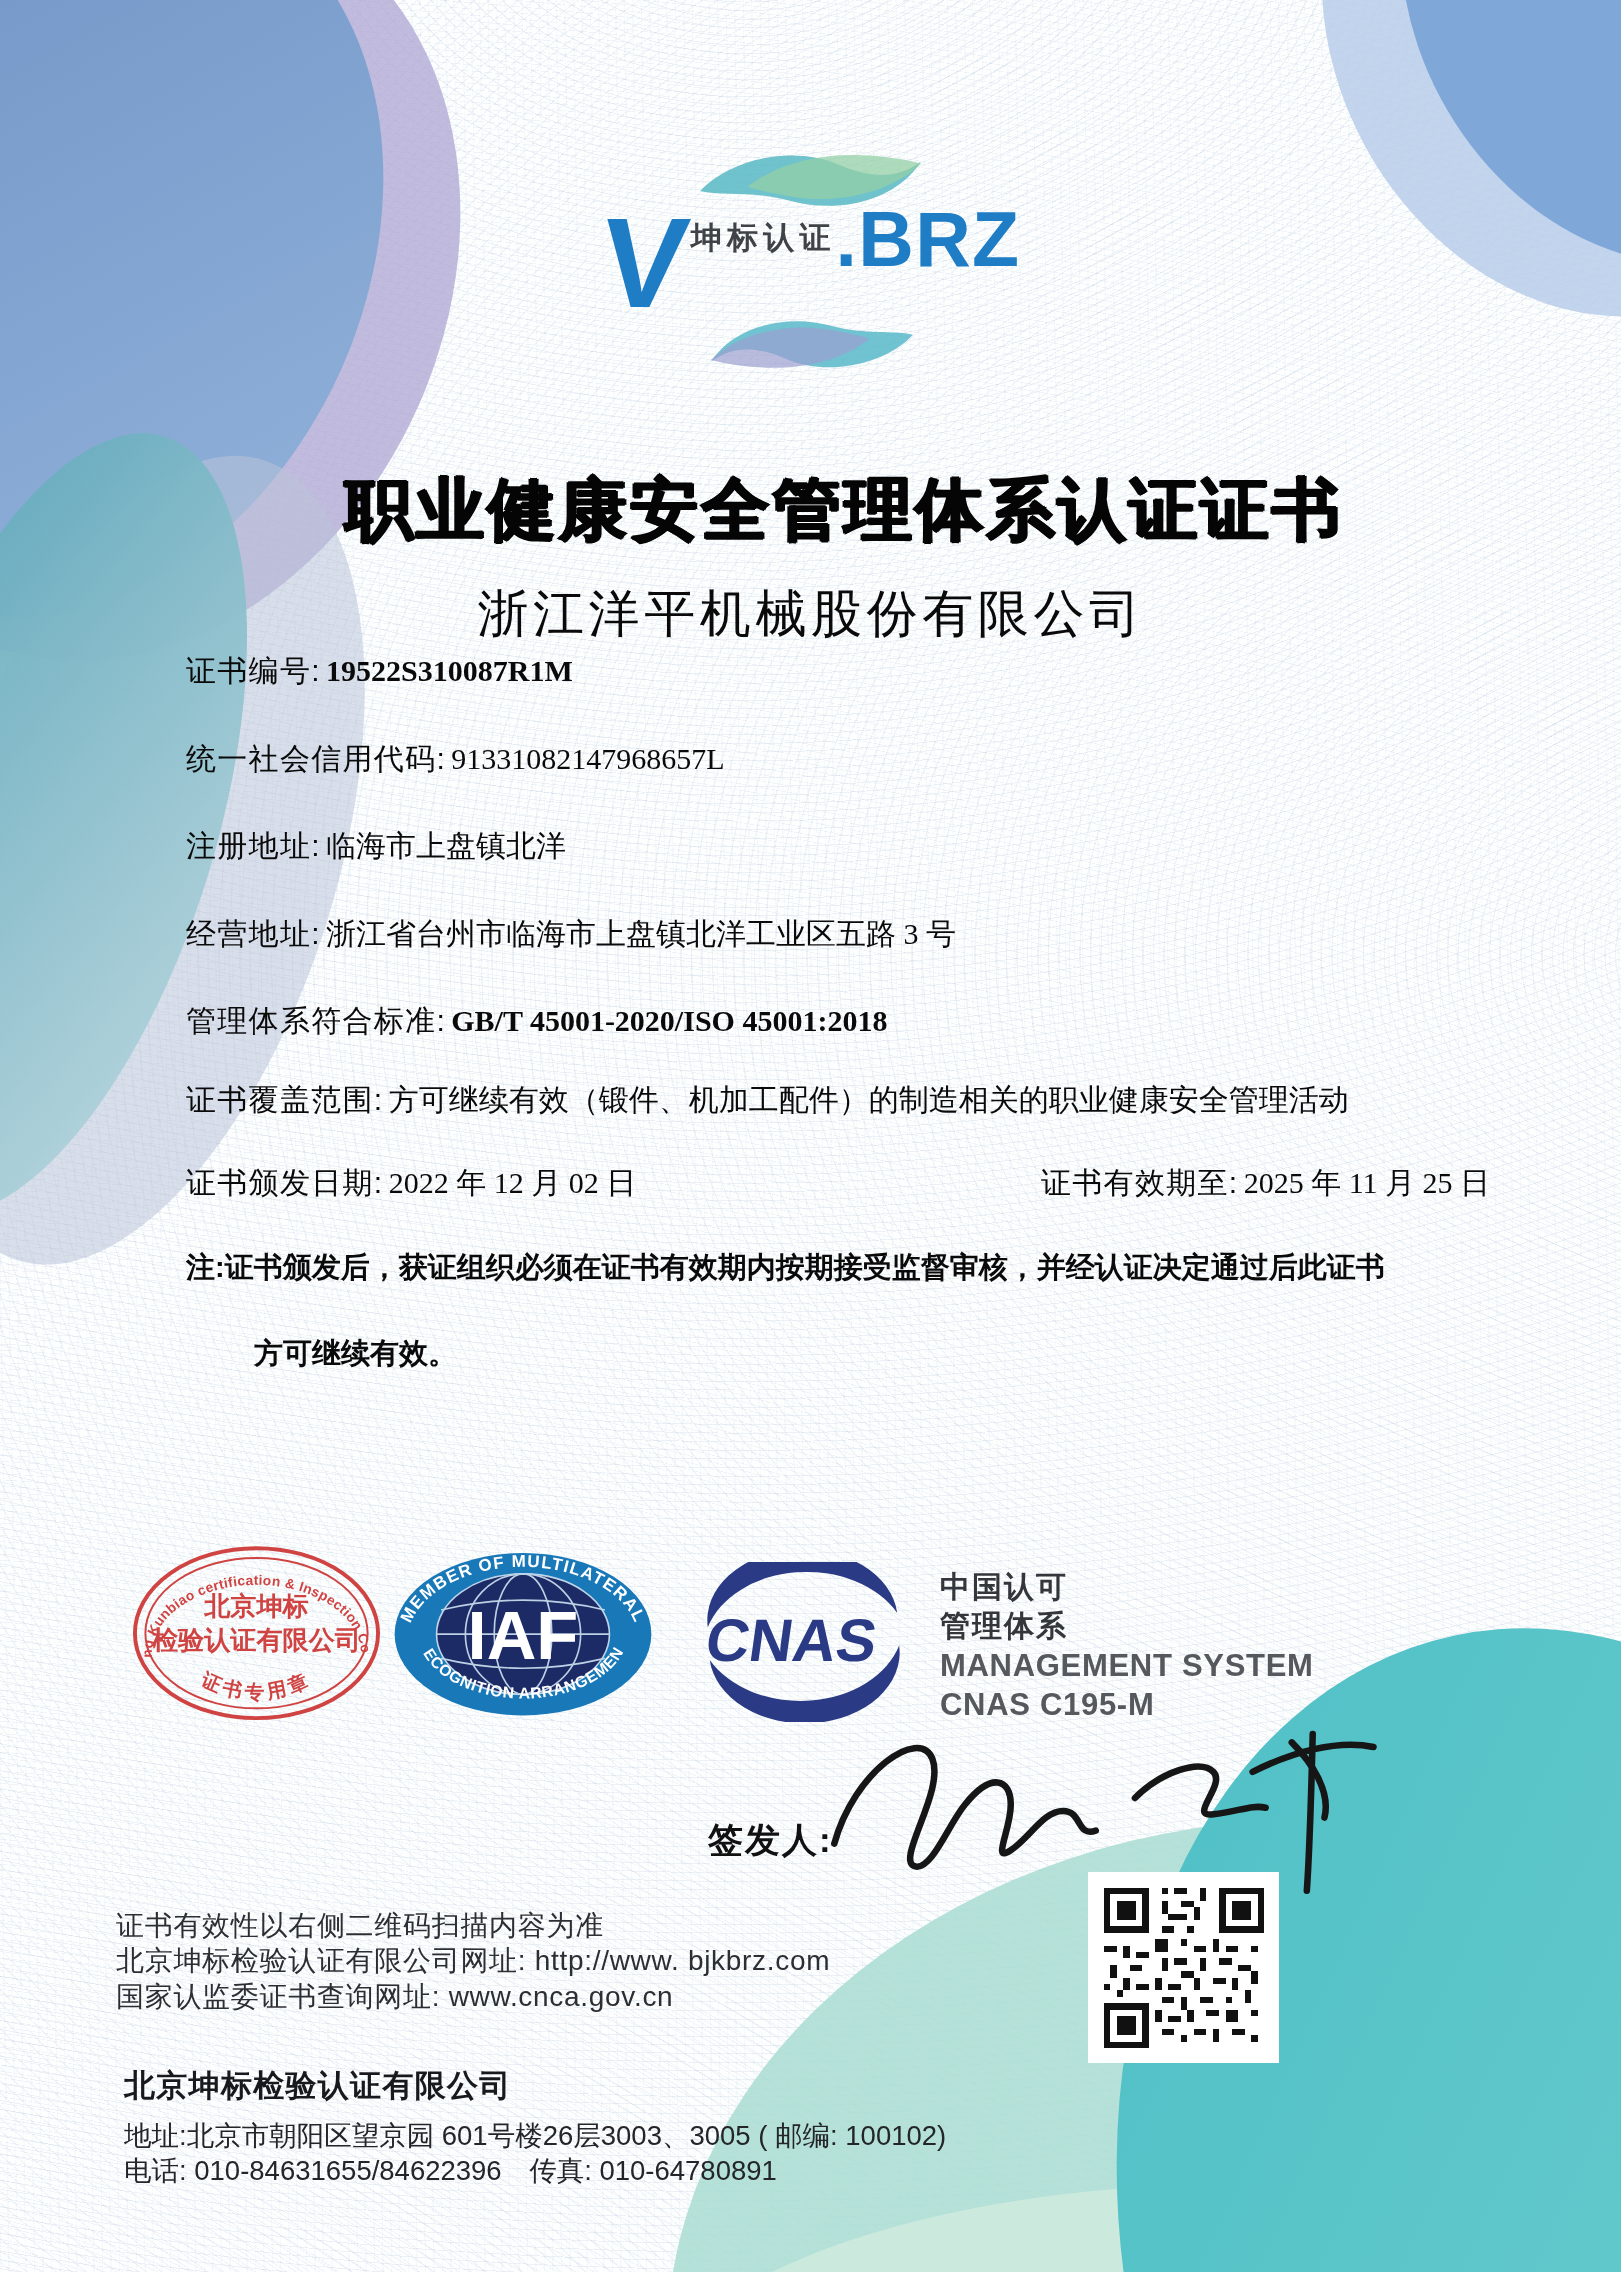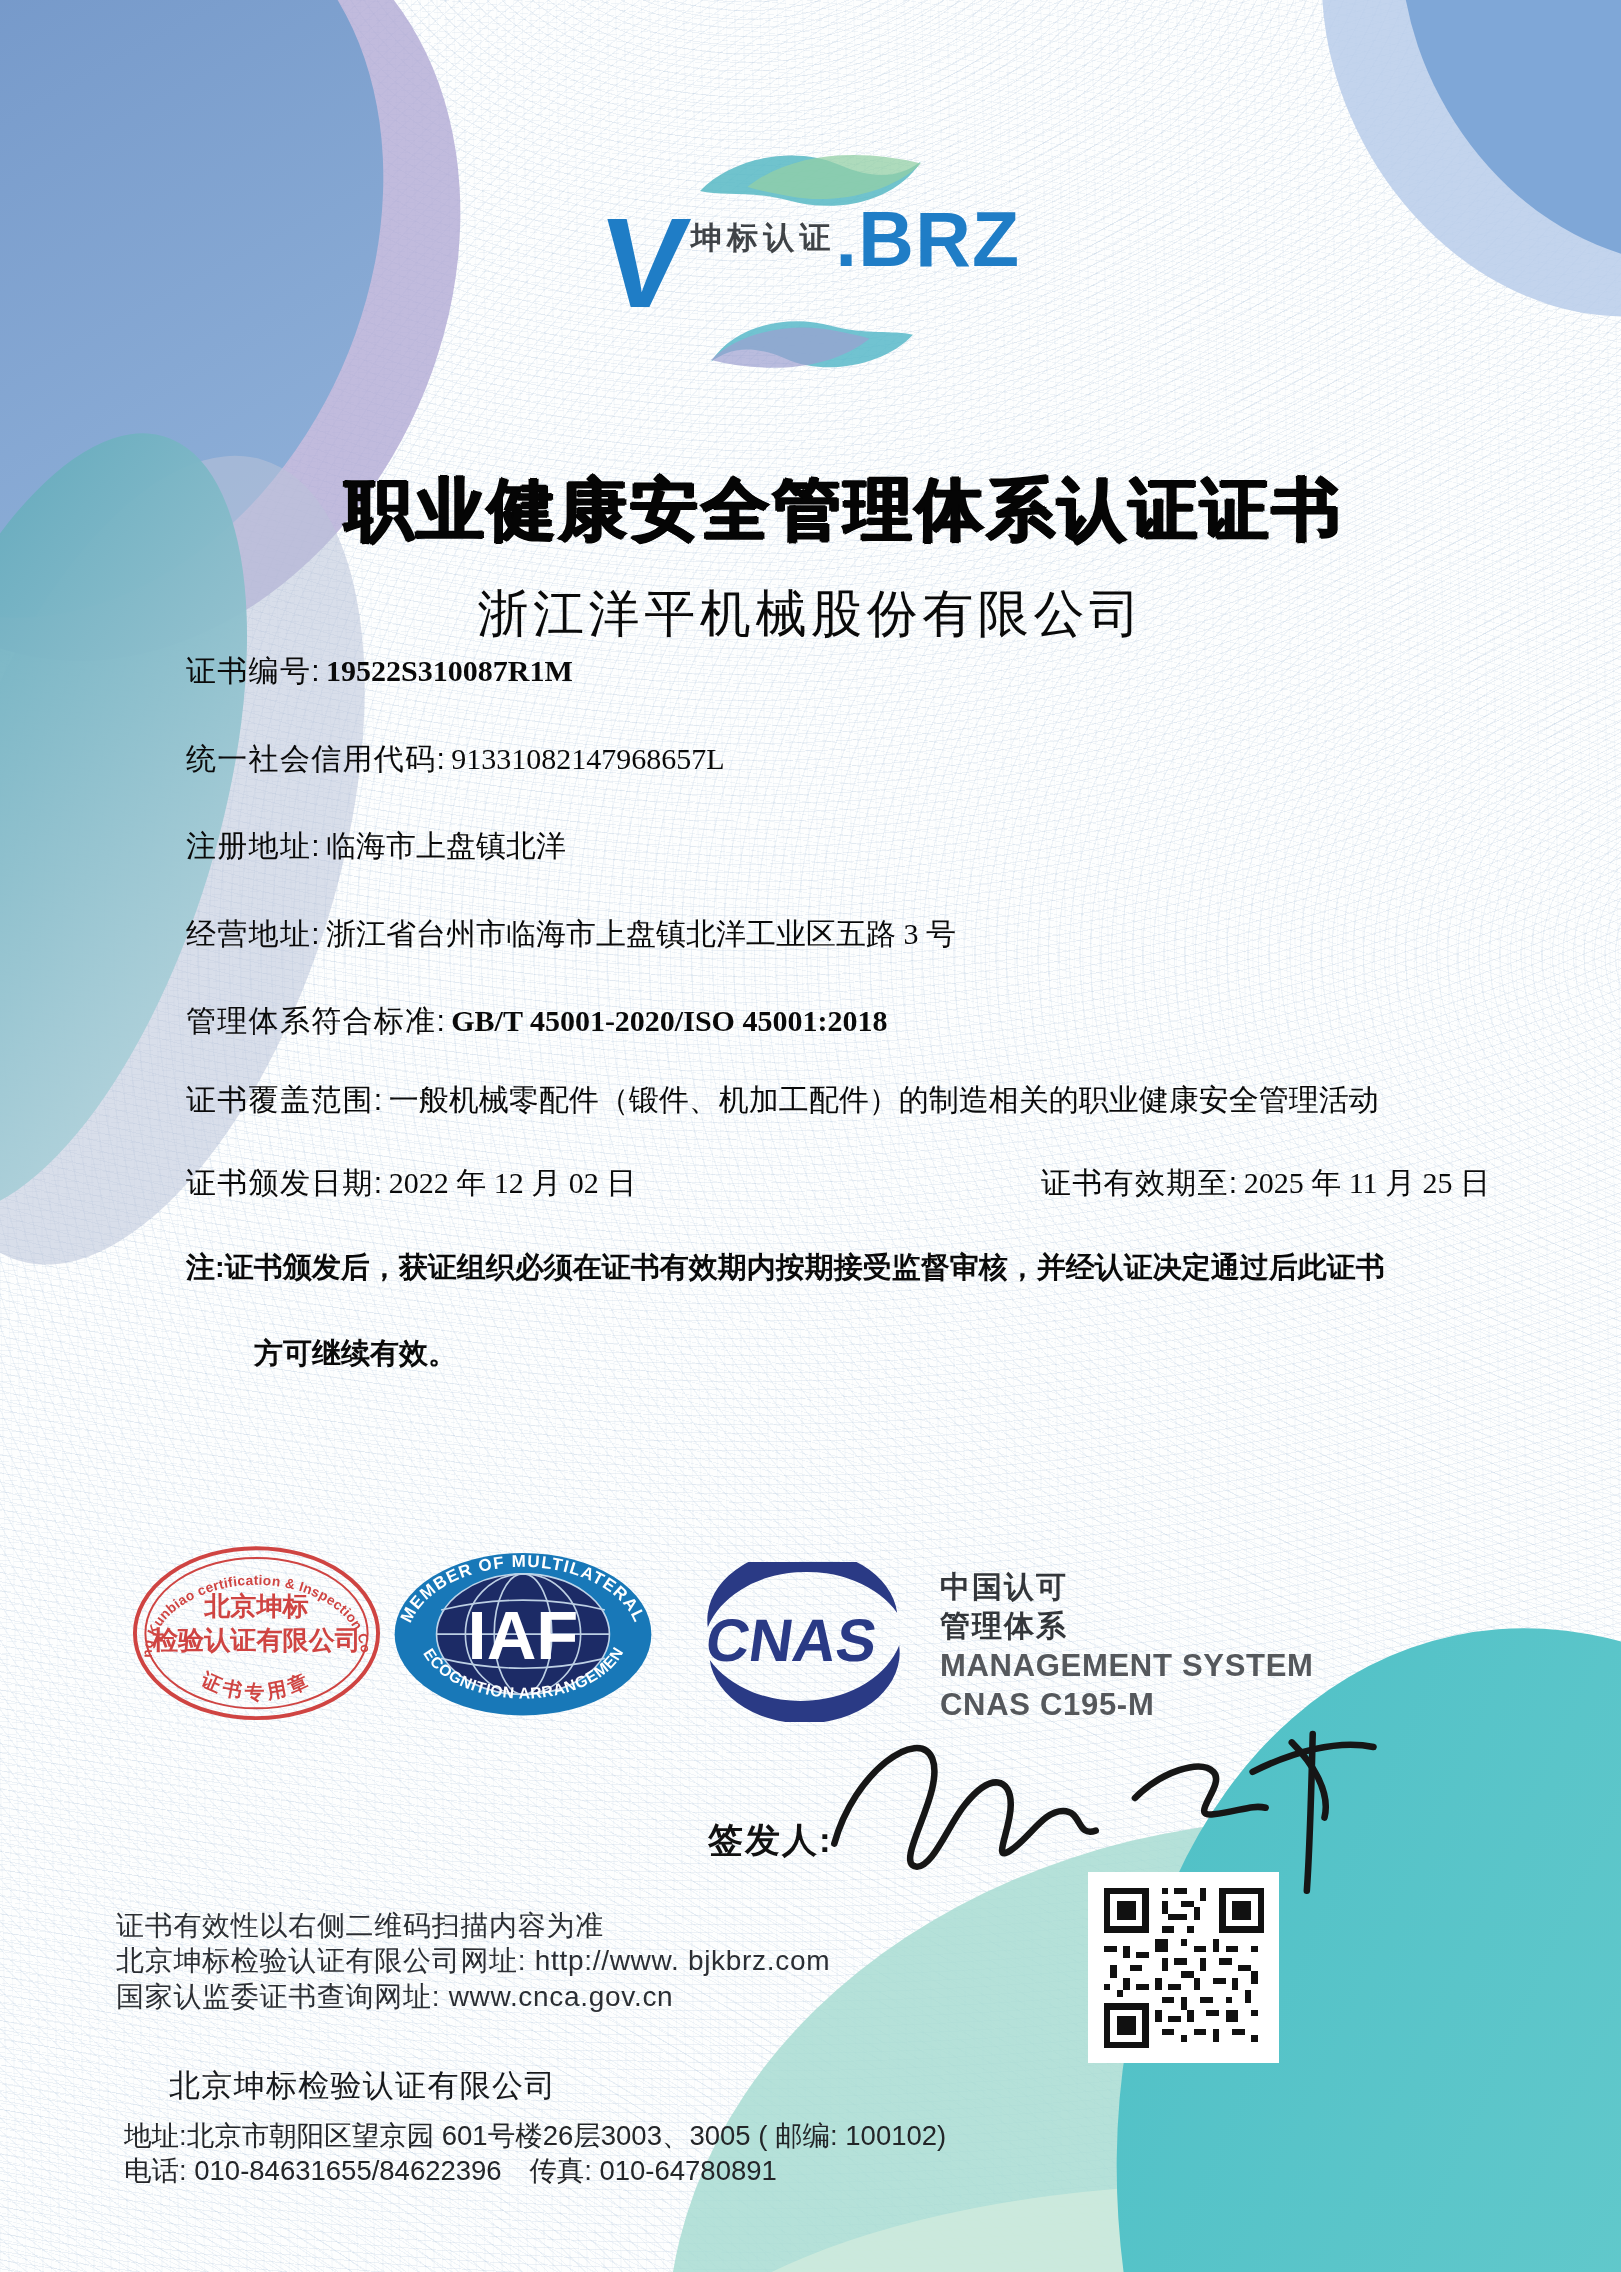--- a/index.html
+++ b/index.html
@@ -42,21 +42,21 @@
   .cnas-text .cn{font-size:30px;color:#33363a;letter-spacing:2px;margin-bottom:9.2px;}
   .cnas-text .en{font-size:31px;color:#55585c;letter-spacing:0.7px;margin-bottom:7.8px;}
   
   .signer-label{position:absolute;left:708px;top:1817px;font-size:35px;font-weight:800;letter-spacing:2px;}
   .signature{position:absolute;left:795px;top:1713px;}
   
   .qr-box{position:absolute;left:1088px;top:1872px;width:191px;height:191px;background:#ffffff;
           display:flex;align-items:center;justify-content:center;}
   
   .info{position:absolute;left:116px;font-size:28px;color:#2b2e33;letter-spacing:0.7px;white-space:nowrap;}
-  .footer-company{position:absolute;left:124px;top:2065px;font-size:31px;font-weight:400;color:#17191c;letter-spacing:1.3px;margin-left:45px;}
+  .footer-company{position:absolute;left:124px;top:2065px;font-size:31px;font-weight:700;color:#17191c;letter-spacing:1.3px;}
   .footer-line{position:absolute;left:124px;font-size:27.5px;color:#232528;white-space:nowrap;}
 </style>
 </head>
 <body>
 
 <div class="page">
 
   <div class="guilloche"></div>
 
   <svg class="deco" width="1622" height="2273" viewBox="0 0 2480 3475">
@@ -115,21 +115,21 @@
   <div class="row" style="top:826px">
     <span class="lbl">注册地址:</span><span class="val">临海市上盘镇北洋</span>
   </div>
   <div class="row" style="top:914px">
     <span class="lbl">经营地址:</span><span class="val">浙江省台州市临海市上盘镇北洋工业区五路 3 号</span>
   </div>
   <div class="row" style="top:1001px">
     <span class="lbl">管理体系符合标准:</span><span class="val bold">GB/T 45001-2020/ISO 45001:2018</span>
   </div>
   <div class="row" style="top:1080px">
-    <span class="lbl">证书覆盖范围:</span><span class="val">一般机械零配件（锻件、机加工配件）的制造相关的职业健康安全管理活动</span>
+    <span class="lbl">证书覆盖范围:</span><span class="val">方可继续有效（锻件、机加工配件）的制造相关的职业健康安全管理活动</span>
   </div>
 
   <div class="row" style="top:1163px">
     <span class="lbl">证书颁发日期:</span><span class="val">2022 年 12 月 02 日</span>
     <span class="dates-expiry">
       <span class="lbl">证书有效期至:</span><span class="val">2025 年 11 月 25 日</span>
     </span>
   </div>
 
   <div class="row note" style="top:1248px">注:证书颁发后，获证组织必须在证书有效期内按期接受监督审核，并经认证决定通过后此证书</div>

